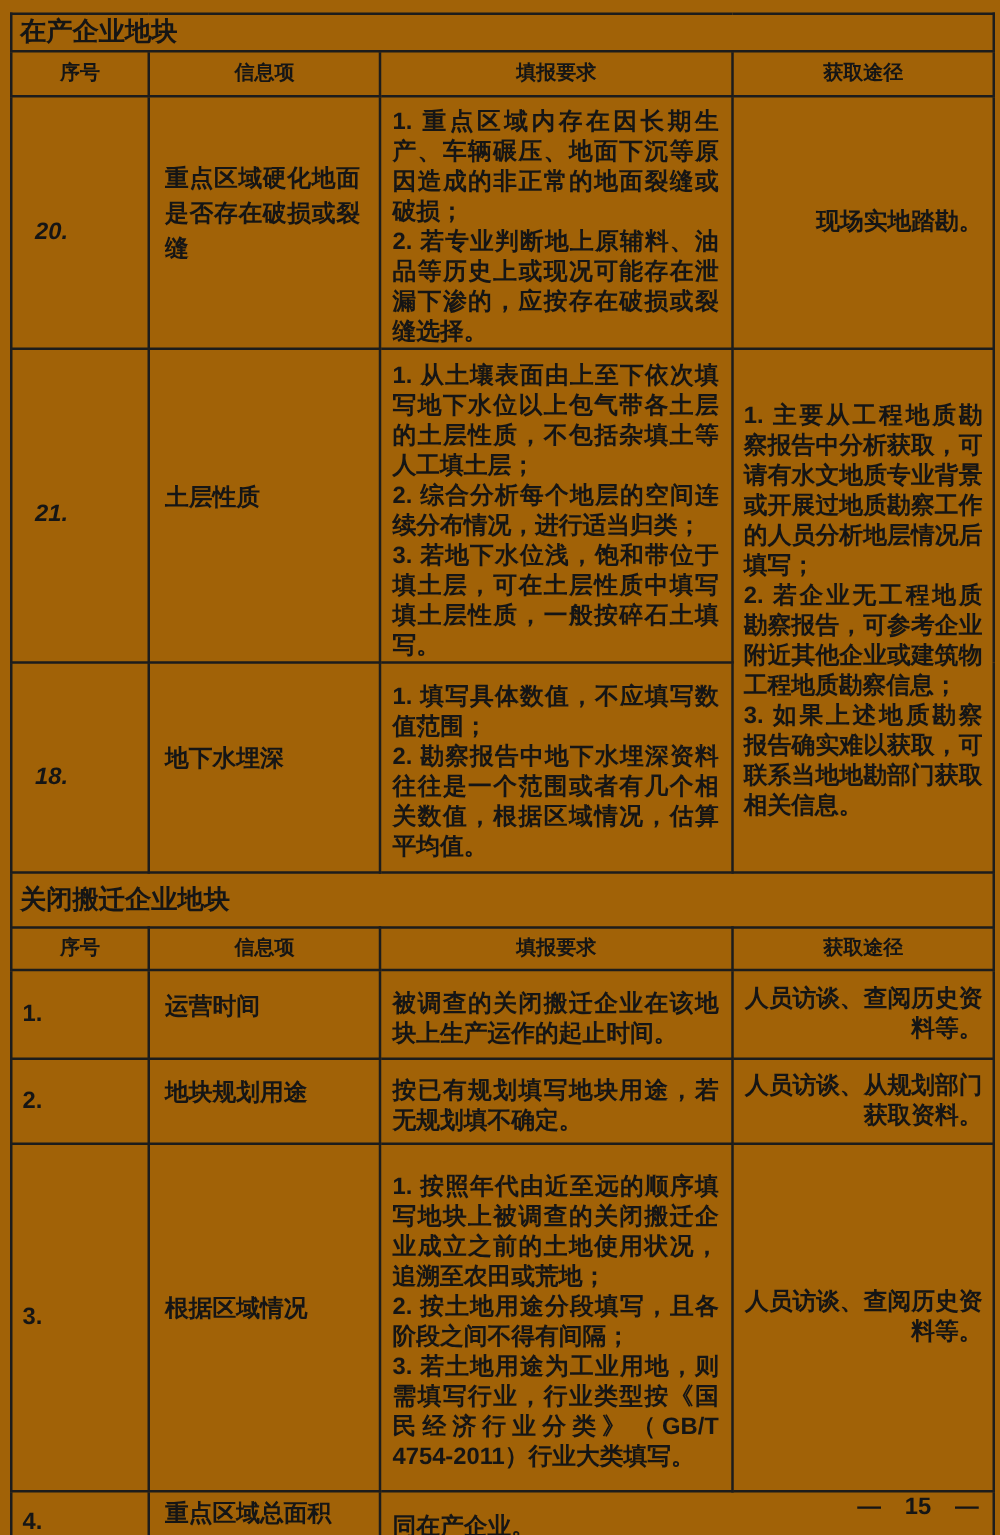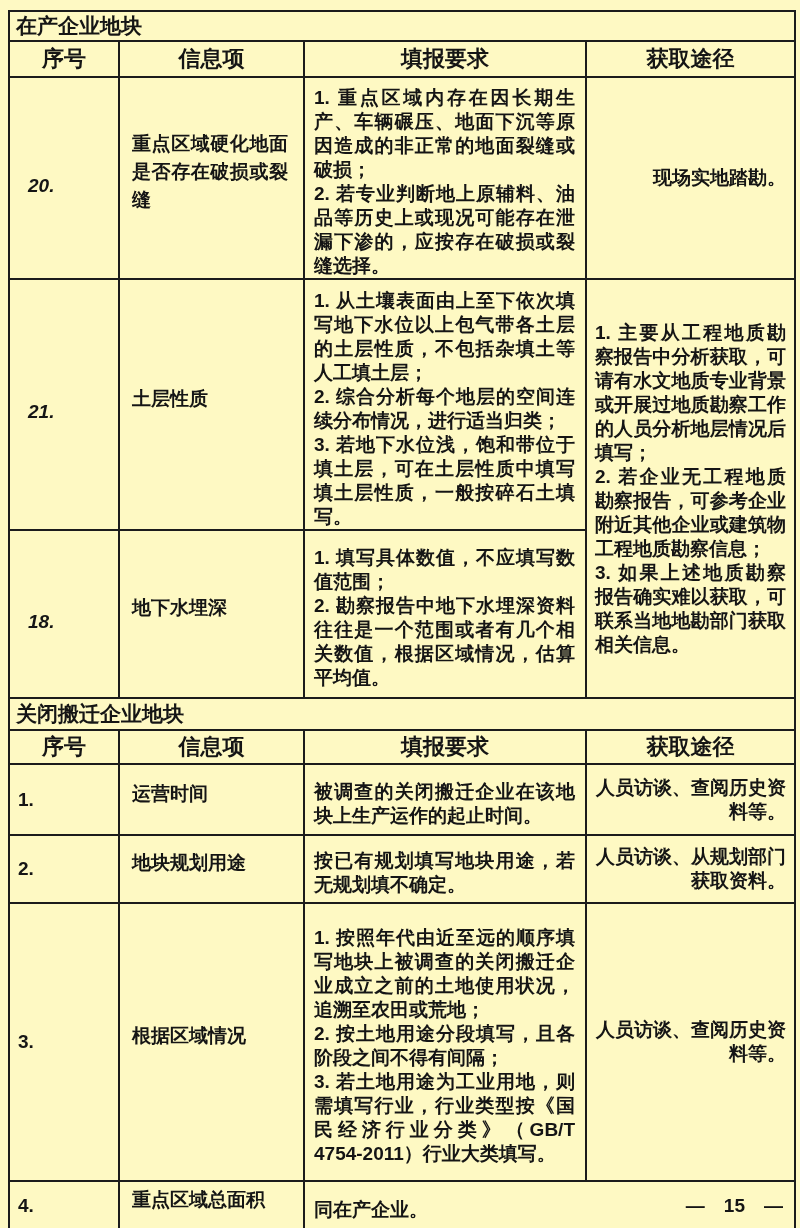--- a/index.html
+++ b/index.html
@@ -1,42 +1,42 @@
 <!DOCTYPE html>
 <html><head>
 <meta charset="utf-8">
 <style>
   html,body{margin:0;padding:0;}
   body{
     width:800px;height:1228px;background:#ffffff;
     font-family:"Liberation Sans","DejaVu Sans",sans-serif;
     color:#151515;
   }
-  .page{position:relative;width:800px;height:1228px;background:#fef9c3;overflow:hidden;}
+  .page{position:relative;width:800px;height:1228px;background:#a16207;overflow:hidden;}
   table.doc-table{
     position:absolute;left:8px;top:10px;width:786px;
     border-collapse:collapse;table-layout:fixed;
   }
   col.c1{width:110px;}
   col.c2{width:185px;}
   col.c3{width:282px;}
   col.c4{width:209px;}
   td,th{
     border:2px solid #1c1c1c;
     vertical-align:middle;
     box-sizing:border-box;
     font-size:19px;line-height:24px;font-weight:600;
     padding:6px 8px;
   }
   td.section{
     font-size:21px;font-weight:800;line-height:24px;
     padding:2px 6px;text-align:left;
   }
   th.hdr{
-    font-size:22px;font-weight:800;text-align:center;padding:4px 2px;
+    font-size:16px;font-weight:800;text-align:center;padding:4px 2px;
   }
   td.no{padding:19px 4px 4px 18px;text-align:left;font-style:italic;}
   td.no2{padding:4px 4px 4px 8px;text-align:left;}
   td.item{
     padding:4px 15px 16px 12px;text-align:justify;line-height:28px;
   }
   td.req{
     white-space:pre-line;text-align:justify;padding:8px 10px 0 9px;
   }
   td.src{
@@ -94,21 +94,21 @@
 3. 如果上述地质勘察报告确实难以获取，可联系当地地勘部门获取相关信息。</td>
     </tr>
 
     <tr style="height:168px">
       <td class="no">18.</td>
       <td class="item">地下水埋深</td>
       <td class="req">1. 填写具体数值，不应填写数值范围；
 2. 勘察报告中地下水埋深资料往往是一个范围或者有几个相关数值，根据区域情况，估算平均值。</td>
     </tr>
 
-    <tr style="height:32px">
+    <tr style="height:44px">
       <td class="section" colspan="4">关闭搬迁企业地块</td>
     </tr>
     <tr style="height:34px">
       <th class="hdr">序号</th>
       <th class="hdr">信息项</th>
       <th class="hdr">填报要求</th>
       <th class="hdr">获取途径</th>
     </tr>
 
     <tr style="height:71px">

